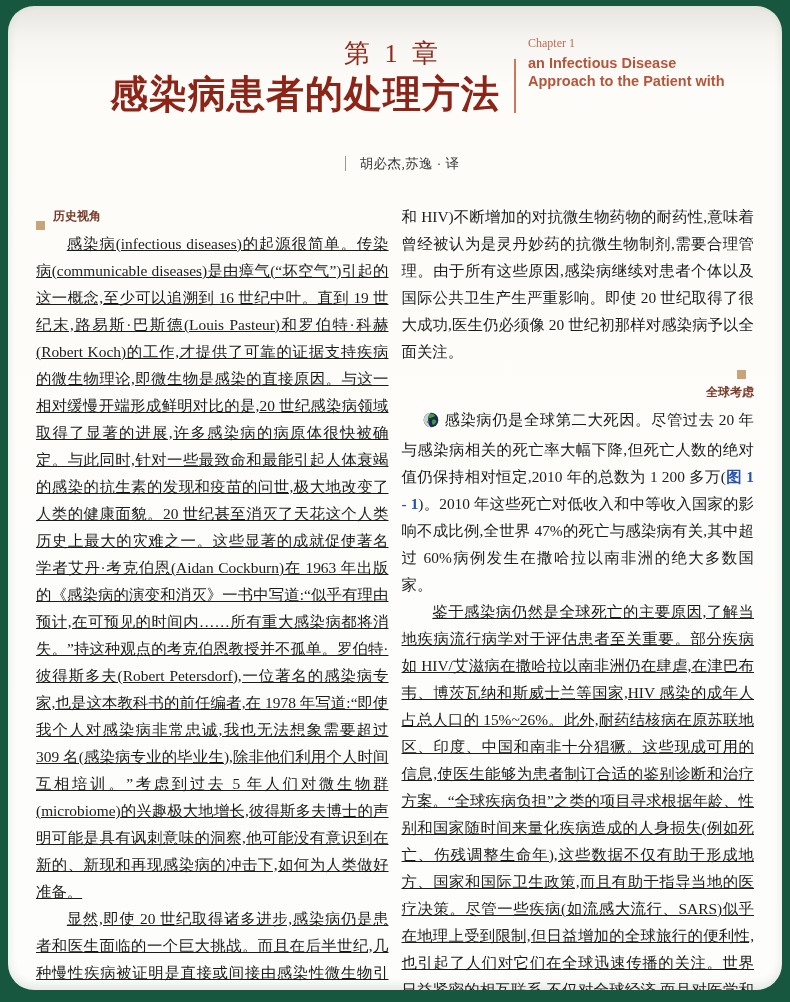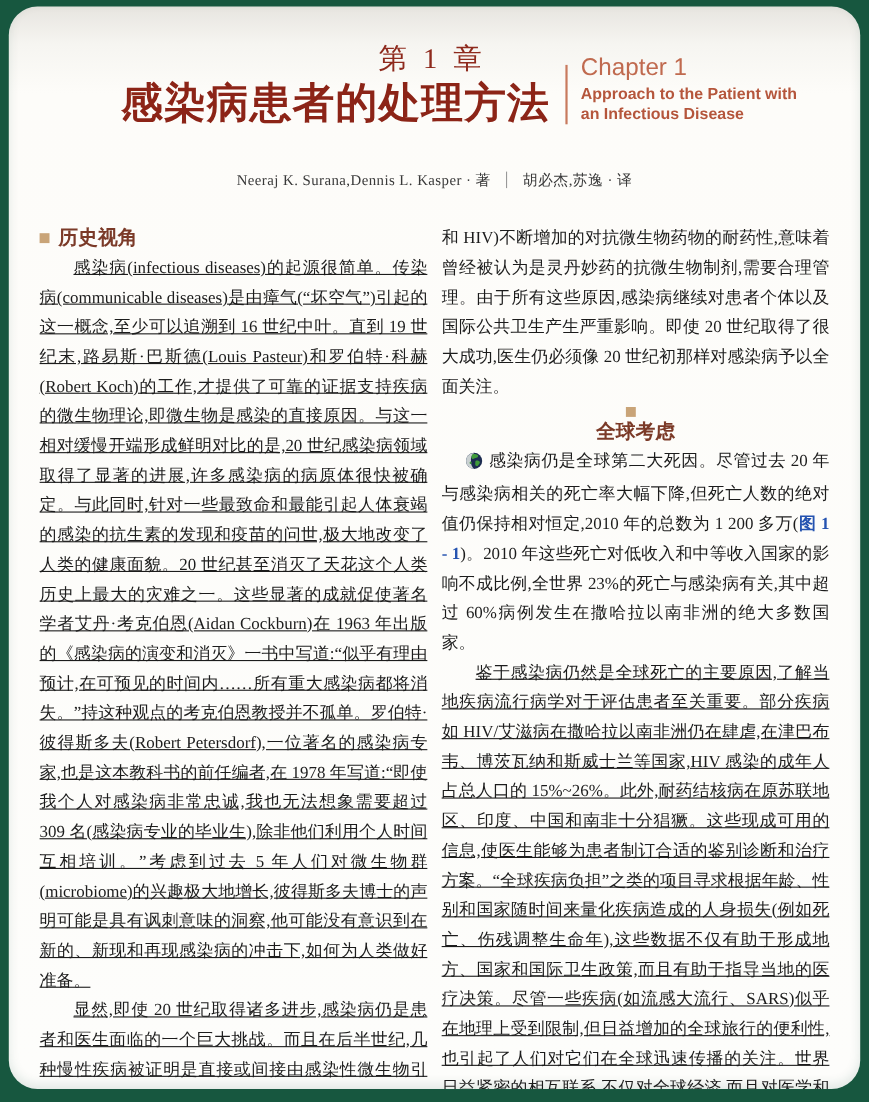--- a/index.html
+++ b/index.html
@@ -12,41 +12,41 @@
   .page{
     position:absolute;top:6px;left:8px;right:8px;bottom:12px;
     background:linear-gradient(180deg,#e7e5e0 0%,#f6f5f1 3.5%,#fdfcf9 8%,#fdfdfb 100%);
     border-radius:26px;
     overflow:hidden;
     box-shadow:inset 0 -4px 10px rgba(20,70,55,0.12);
   }
   
   .header{
     margin:30px 36px 4px 0;
-    display:flex;justify-content:flex-end;align-items:flex-end;
+    display:flex;justify-content:flex-end;
   }
   .header-zh{text-align:right;}
   .chapter-zh{
     font-size:26px;color:#8e2a1d;letter-spacing:4px;
     margin:0 58px 4px 0;font-weight:400;
   }
   .title-zh{
     font-family:"Liberation Sans","DejaVu Sans",sans-serif;
     font-size:38px;font-weight:700;color:#8c2417;
     letter-spacing:1px;line-height:1.05;
   }
   .header-divider{
     width:2px;height:54px;background:#c87a5e;
     margin:0 12px 2px 14px;align-self:flex-end;
   }
   .header-en{
     font-family:"Liberation Sans","DejaVu Sans",sans-serif;
     color:#b5563c;width:218px;padding-bottom:2px;
   }
-  .chapter-en{font-size:22px;color:#c06a4f;margin-bottom:3px;}
+  .chapter-en{font-size:12px;color:#c06a4f;margin-bottom:3px;font-family:Liberation Serif, serif;}
   .title-en{font-size:14.5px;font-weight:700;line-height:1.25;}
   
   .byline{
     margin-top:40px;
     display:flex;justify-content:center;align-items:center;
     font-size:13.5px;color:#3a3a3a;letter-spacing:0.4px;
   }
   .byline-divider{width:1px;height:15px;background:#999;margin:0 14px;}
   
   .body-cols{
@@ -57,22 +57,22 @@
   p.bodytext{
     margin:0;
     font-size:15.4px;line-height:27px;
     color:#1c1c1c;
     text-align:justify;
     text-justify:inter-ideograph;
   }
   p.indent{text-indent:2em;text-decoration:underline;}
   .sec-heading{
     font-family:"Liberation Sans","DejaVu Sans",sans-serif;
-    font-size:18px;font-weight:700;color:#7b3a28;
-    line-height:27px;display:flex;align-items:center;
+    font-size:12px;font-weight:700;color:#7b3a28;
+    line-height:27px;display:flex;align-items:flex-end;
   }
   .sec-heading .sq{
     display:inline-block;width:9px;height:9px;background:#c9a478;
     margin-right:8px;flex:0 0 auto;
   }
   .mt{margin-top:5px;flex-direction:column;}
   .figref{color:#2553b0;font-weight:700;}
   .globe{
     display:inline-block;vertical-align:-3px;margin-right:5px;
   }
@@ -83,27 +83,26 @@
 <div class="page">
 
   <div class="header">
     <div class="header-zh">
       <div class="chapter-zh">第 1 章</div>
       <div class="title-zh">感染病患者的处理方法</div>
     </div>
     <div class="header-divider"></div>
     <div class="header-en">
       <div class="chapter-en">Chapter 1</div>
+      <div class="title-en">an Infectious Disease</div>
       <div class="title-en">Approach to the Patient with</div>
-      <div class="title-en">an Infectious Disease</div>
     </div>
   </div>
 
   <div class="byline">
-    <span>Neeraj K. Surana,Dennis L. Kasper · 著</span>
     <span class="byline-divider"></span>
     <span>胡必杰,苏逸 · 译</span>
   </div>
 
   <div class="body-cols">
 
     <div class="col">
       <div class="sec-heading">
         <span class="sq"></span>
         <span>历史视角</span>
@@ -120,21 +119,21 @@
         <span>全球考虑</span>
       </div>
 
       <p class="bodytext" style="text-indent:0.7em;">
         <span class="globe"><svg width="16" height="16" viewBox="0 0 20 20">
               <circle cx="10" cy="10" r="9.2" fill="#1c2c50"></circle>
               <path d="M10 .9a9.1 9.1 0 0 0 0 18.2 10.5 10.5 0 0 1-3.5-9.1A10.5 10.5 0 0 1 10 .9z" fill="#e9efe9" opacity="0.85"></path>
               <path d="M8.5 2.5c2 -.6 4.2-.2 5.6.9.9.7.6 2-.4 2.6-1.2.7-2.8.3-3.7 1.4-.7.9-2.2.6-2.6-.5-.4-1.3-.6-3.6 1.1-4.4z" fill="#3f9c3a"></path>
               <path d="M12.5 9.5c1.3-.3 3 .2 3.8 1.3.6.9.2 2.2-.7 3-.9.8-1.3 2.3-2.7 2.1-1.2-.2-1.8-1.5-1.6-2.7.2-1.3-.3-3.3 1.2-3.7z" fill="#3f9c3a"></path>
               <path d="M6.2 10.8c.9.2 1.4 1.2 1 2-.3.7-1.3.9-1.9.4-.6-.5-.5-1.6.1-2.1.2-.2.5-.3.8-.3z" fill="#3f9c3a"></path>
-            </svg></span><span>感染病仍是全球第二大死因。尽管过去 20 年与感染病相关的死亡率大幅下降,但死亡人数的绝对值仍保持相对恒定,2010 年的总数为 1 200 多万(</span><span class="figref">图 1 - 1</span><span>)。2010 年这些死亡对低收入和中等收入国家的影响不成比例,全世界 23%的死亡与感染病有关,其中超过 60%病例发生在撒哈拉以南非洲的绝大多数国家。</span>
+            </svg></span><span>感染病仍是全球第二大死因。尽管过去 20 年与感染病相关的死亡率大幅下降,但死亡人数的绝对值仍保持相对恒定,2010 年的总数为 1 200 多万(</span><span class="figref">图 1 - 1</span><span>)。2010 年这些死亡对低收入和中等收入国家的影响不成比例,全世界 47%的死亡与感染病有关,其中超过 60%病例发生在撒哈拉以南非洲的绝大多数国家。</span>
       </p>
 
       <p class="bodytext indent">鉴于感染病仍然是全球死亡的主要原因,了解当地疾病流行病学对于评估患者至关重要。部分疾病如 HIV/艾滋病在撒哈拉以南非洲仍在肆虐,在津巴布韦、博茨瓦纳和斯威士兰等国家,HIV 感染的成年人占总人口的 15%~26%。此外,耐药结核病在原苏联地区、印度、中国和南非十分猖獗。这些现成可用的信息,使医生能够为患者制订合适的鉴别诊断和治疗方案。“全球疾病负担”之类的项目寻求根据年龄、性别和国家随时间来量化疾病造成的人身损失(例如死亡、伤残调整生命年),这些数据不仅有助于形成地方、国家和国际卫生政策,而且有助于指导当地的医疗决策。尽管一些疾病(如流感大流行、SARS)似乎在地理上受到限制,但日益增加的全球旅行的便利性,也引起了人们对它们在全球迅速传播的关注。世界日益紧密的相互联系,不仅对全球经济,而且对医学和感染病的传播,都有着深远的影响。</p>
 
     </div>
 
   </div>
 </div>
 
 </body></html>

